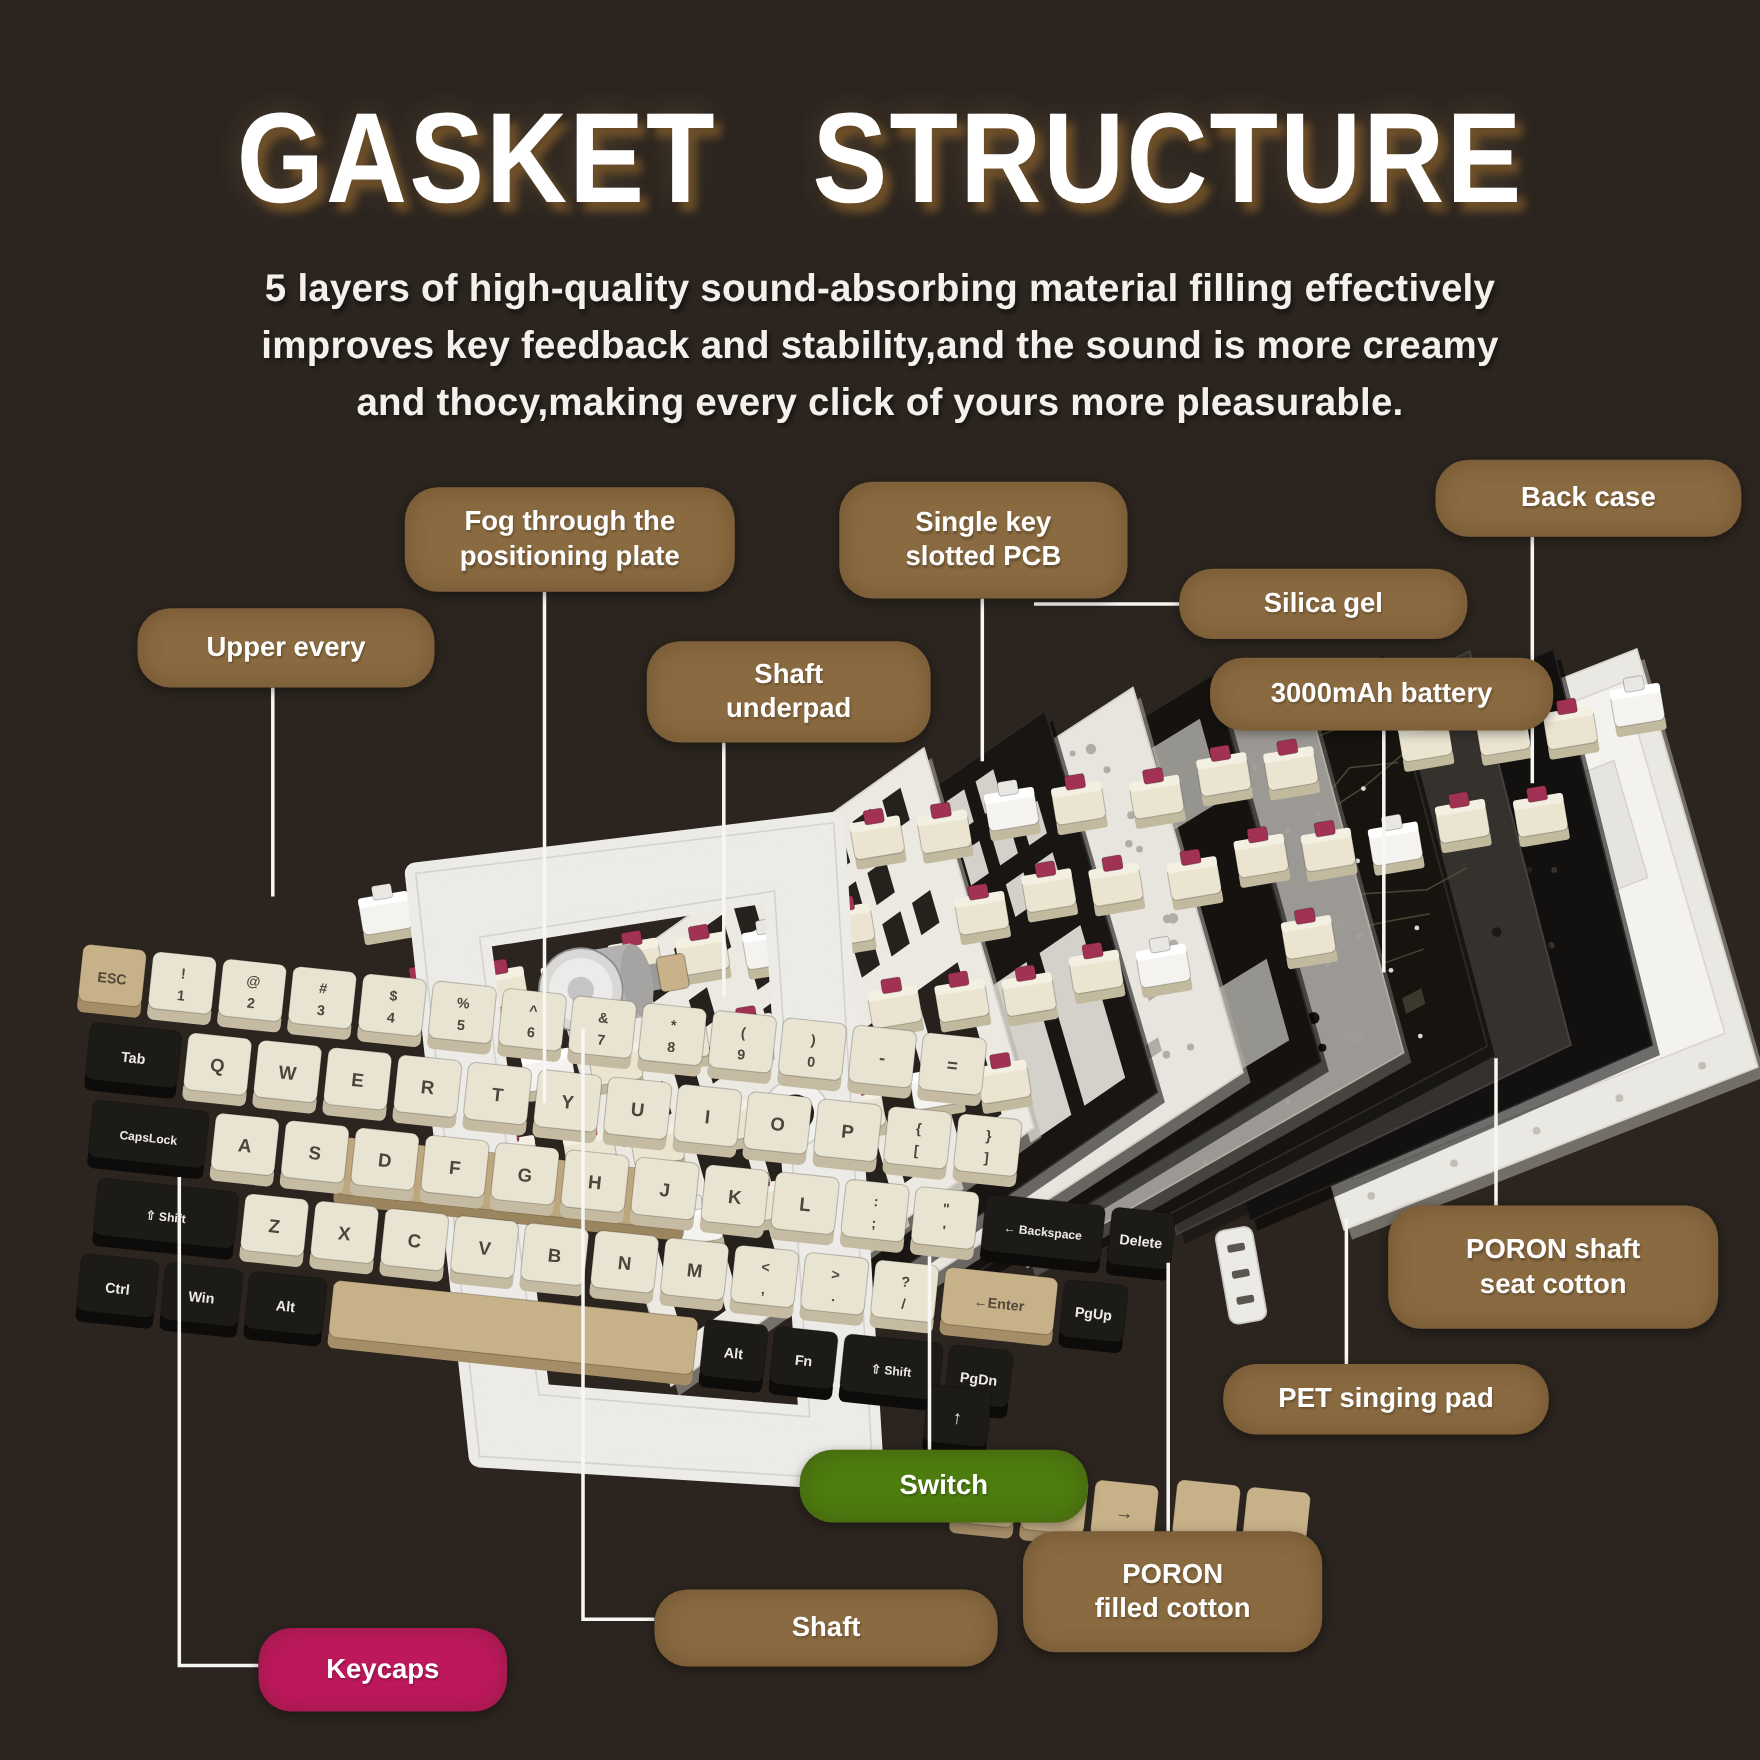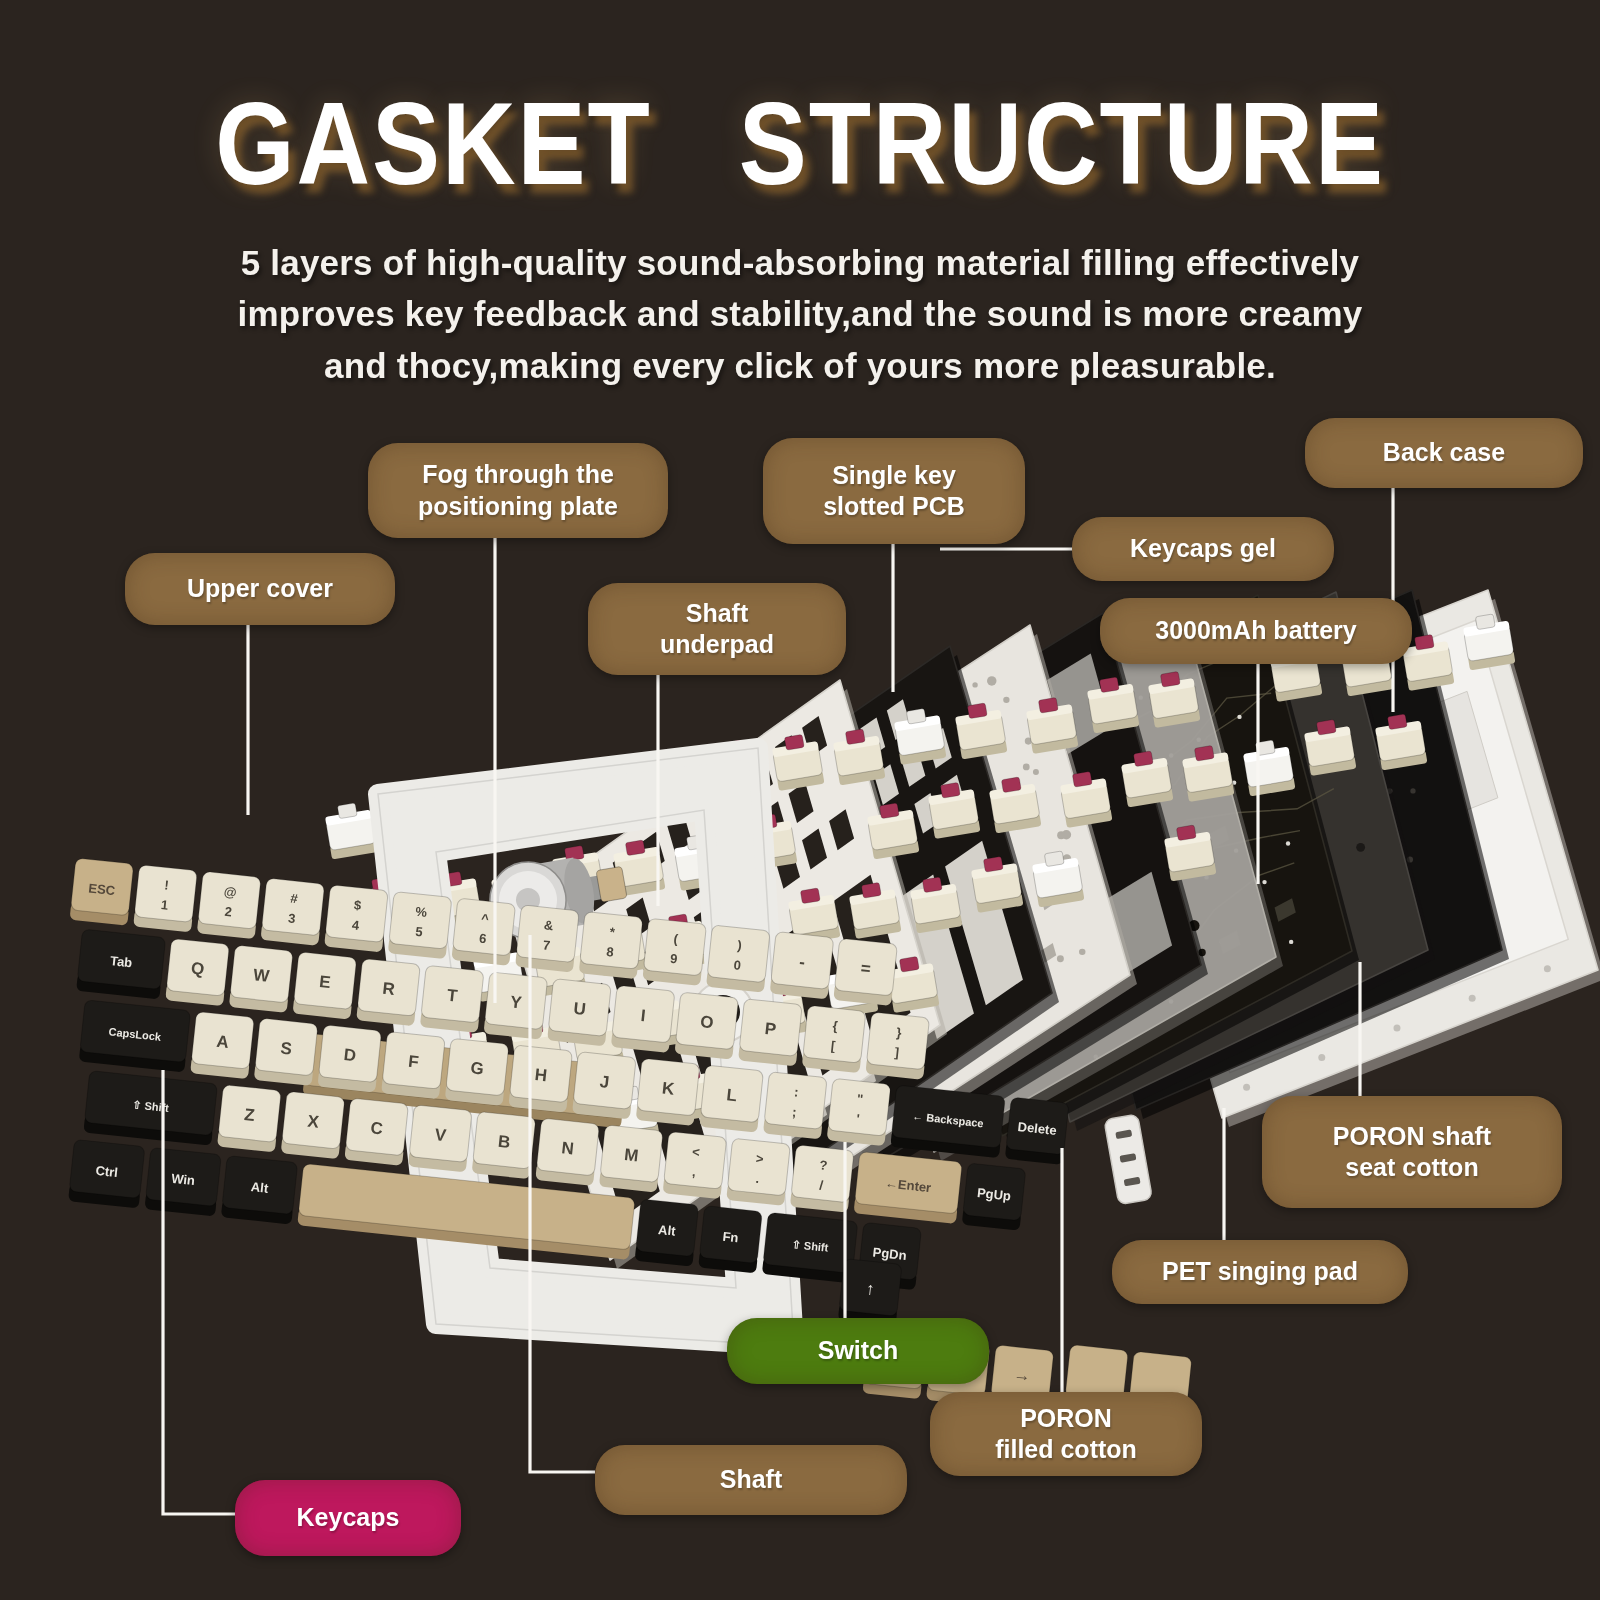--- a/index.html
+++ b/index.html
@@ -921,32 +921,32 @@
     </svg>
 
   <div id="text-layer">
     <h1 id="title">GASKET STRUCTURE</h1>
     <p id="subtitle">5 layers of high-quality sound-absorbing material filling effectively
 improves key feedback and stability,and the sound is more creamy
 and thocy,making every click of yours more pleasurable.</p>
   </div>
 
   <div id="labels">
-      <div class="pill" style="left: 125px; top: 553px; width: 270px; height: 72px; background: rgb(138, 106, 64); color: rgb(255, 255, 255);">Upper cover</div>
+      <div class="pill" style="left: 125px; top: 553px; width: 270px; height: 72px; background: rgb(138, 106, 64); color: rgb(255, 255, 255);">Upper every</div>
       <div class="pill" style="left: 368px; top: 443px; width: 300px; height: 95px; background: rgb(138, 106, 64); color: rgb(255, 255, 255);">Fog through the
 positioning plate</div>
       <div class="pill" style="left: 588px; top: 583px; width: 258px; height: 92px; background: rgb(138, 106, 64); color: rgb(255, 255, 255);">Shaft
 underpad</div>
       <div class="pill" style="left: 763px; top: 438px; width: 262px; height: 106px; background: rgb(138, 106, 64); color: rgb(255, 255, 255);">Single key
 slotted PCB</div>
-      <div class="pill" style="left: 1072px; top: 517px; width: 262px; height: 64px; background: rgb(138, 106, 64); color: rgb(255, 255, 255);">Keycaps gel</div>
+      <div class="pill" style="left: 1072px; top: 517px; width: 262px; height: 64px; background: rgb(138, 106, 64); color: rgb(255, 255, 255);">Silica gel</div>
       <div class="pill" style="left: 1305px; top: 418px; width: 278px; height: 70px; background: rgb(138, 106, 64); color: rgb(255, 255, 255);">Back case</div>
       <div class="pill" style="left: 1100px; top: 598px; width: 312px; height: 66px; background: rgb(138, 106, 64); color: rgb(255, 255, 255);">3000mAh battery</div>
       <div class="pill" style="left: 1262px; top: 1096px; width: 300px; height: 112px; background: rgb(138, 106, 64); color: rgb(255, 255, 255);">PORON shaft
 seat cotton</div>
       <div class="pill" style="left: 1112px; top: 1240px; width: 296px; height: 64px; background: rgb(138, 106, 64); color: rgb(255, 255, 255);">PET singing pad</div>
       <div class="pill" style="left: 727px; top: 1318px; width: 262px; height: 66px; background: #4d7c0f; color: rgb(255, 255, 255);">Switch</div>
-      <div class="pill" style="left: 930px; top: 1392px; width: 272px; height: 84px; background: rgb(138, 106, 64); color: rgb(255, 255, 255);">PORON
+      <div class="pill" style="left: 930px; top: 1392px; width: 272px; height: 110px; background: rgb(138, 106, 64); color: rgb(255, 255, 255);">PORON
 filled cotton</div>
       <div class="pill" style="left: 595px; top: 1445px; width: 312px; height: 70px; background: rgb(138, 106, 64); color: rgb(255, 255, 255);">Shaft</div>
       <div class="pill" style="left: 235px; top: 1480px; width: 226px; height: 76px; background: #be185d; color: rgb(255, 255, 255);">Keycaps</div>
     </div>
 </div>
 
 </body></html>

